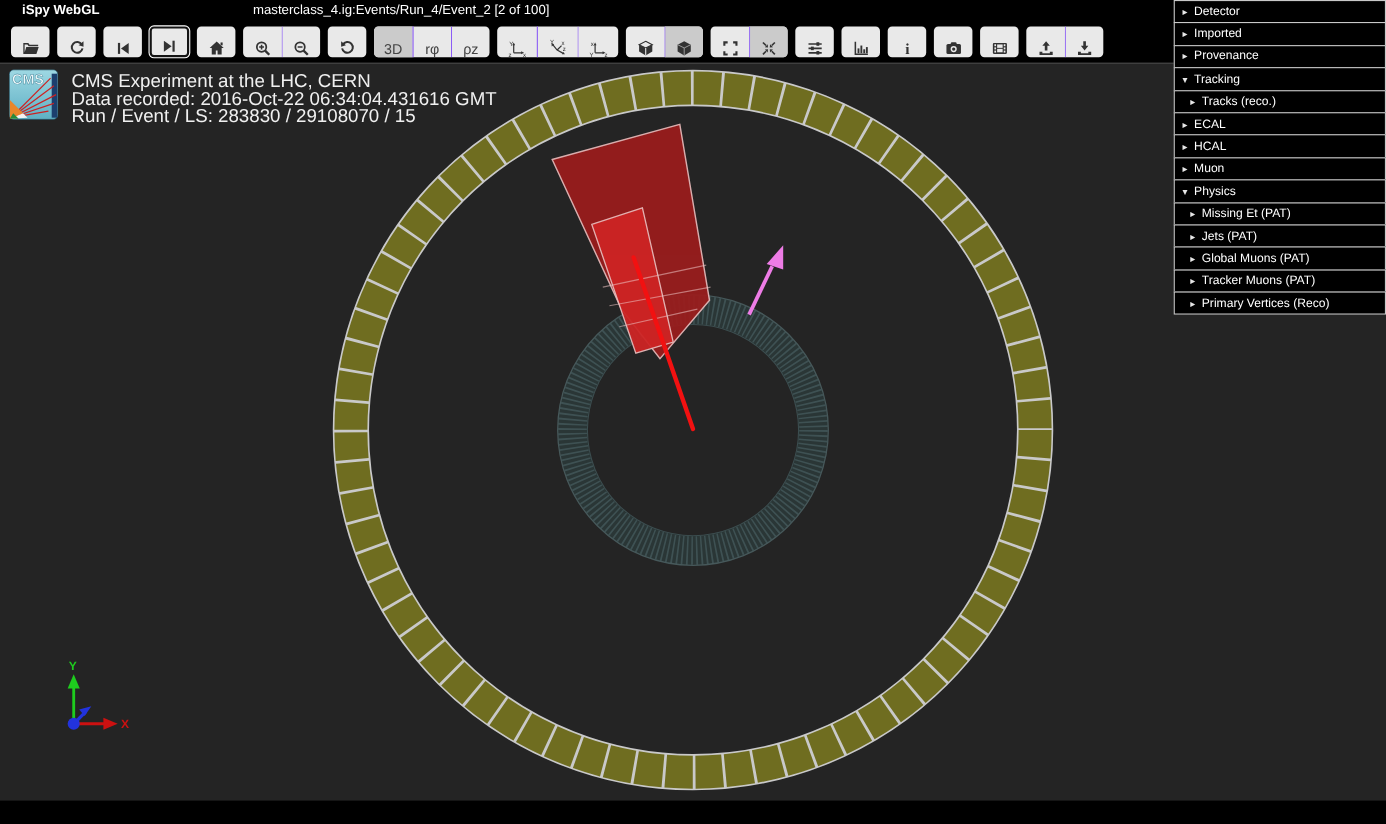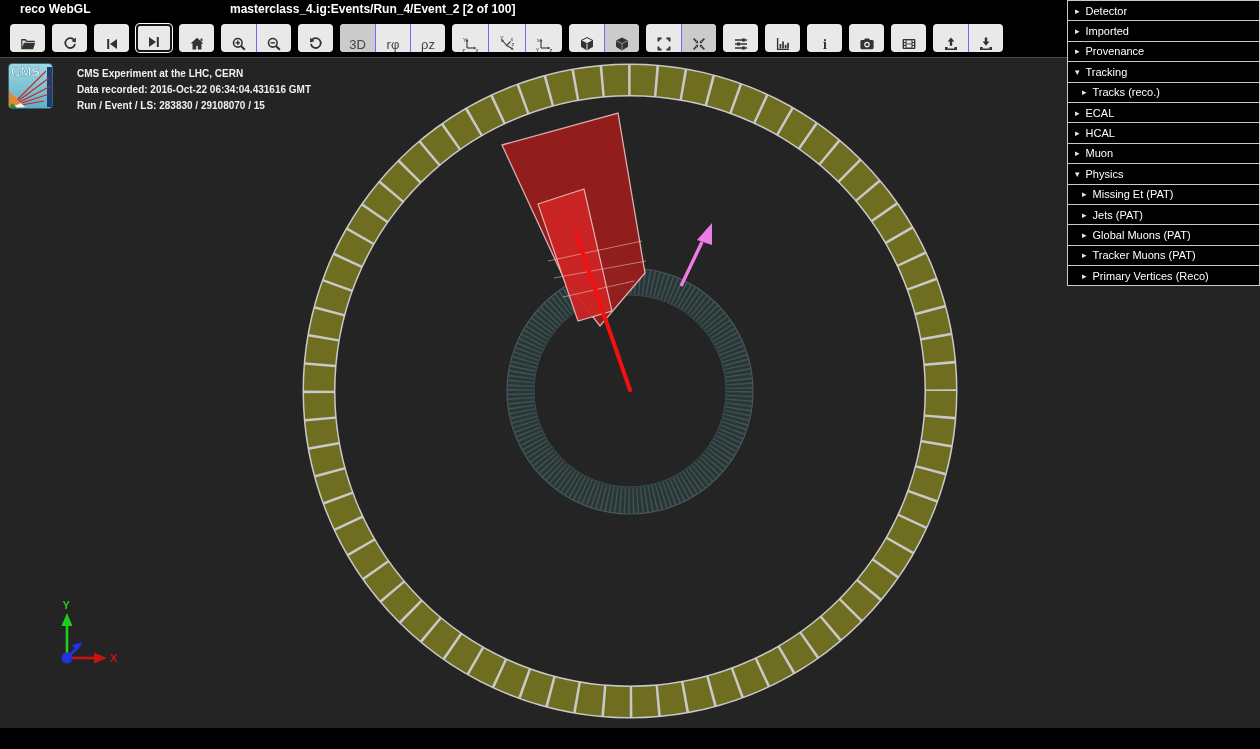--- a/index.html
+++ b/index.html
@@ -3,21 +3,21 @@
 <meta charset="utf-8">
 <style>
   * { margin:0; padding:0; box-sizing:border-box; }
   html,body { width:1260px; height:749px; background:#000; overflow:hidden;
               font-family:"Liberation Sans", sans-serif; }
   .app { position:relative; width:1260px; height:749px; background:#000; }
 
   
   .topbar { position:absolute; left:0; top:0; width:100%; height:17px; background:#000; }
   .app-title { position:absolute; left:20px; top:2px; color:#fff; font-size:12px; font-weight:bold; }
-  .file-title { position:absolute; left:230px; top:2px; color:#fff; font-size:12px; font-weight:bold; }
+  .file-title { position:absolute; left:230px; top:2px; color:#fff; font-size:12px; font-weight:normal; }
 
   
   .toolbar { position:absolute; left:0; top:17px; width:1067px; height:41px; background:#000;
              display:flex; align-items:center; gap:7px; padding:0 0 0 10px; }
   .btn, .btn-group { background:#e9e9e9; border-radius:4px; height:28px; }
   .btn { min-width:35px; padding:0 8px; display:flex; align-items:flex-end; justify-content:center;
          color:#444; font-size:13px; cursor:pointer; }
   .btn.active { background:#cbcbcb; }
   .btn.focused { border:2px solid #141414; box-shadow:0 0 0 1px #fff; }
   .btn-group { display:flex; }
@@ -27,21 +27,21 @@
   .btn-group .btn.active { background:#cbcbcb; }
   .btn svg { display:block; }
   .ico { fill:#333; }
 
   
   .viewport { position:absolute; left:0; top:57px; width:1260px; height:670px;
               background:#242424; border-top:1px solid #4a4a4a; }
   .scene { position:absolute; left:0; top:0; }
 
   .event-info { position:absolute; left:8px; top:5px; display:flex; align-items:flex-start; }
-  .event-info .lines { margin-left:24px; color:#f0f0f0; font-size:10px; font-weight:bold; line-height:16px; padding-top:3px; }
+  .event-info .lines { margin-left:12px; color:#f0f0f0; font-size:17px; font-weight:normal; line-height:16px; padding-top:3px; }
 
   
   .sidebar { position:absolute; right:0; top:0; width:193px; z-index:5; background:transparent; }
   .side-row { height:21.4px; background:#000; border:1px solid #c9c9c9; margin-top:-1px;
               display:flex; align-items:center; color:#fff; font-size:11px; cursor:pointer; }
   .side-row:first-child { margin-top:0; }
   .side-row .arrow { font-size:9px; color:#e8e8e8; margin:0 6px 0 7px; }
   .side-row.lvl1 { padding-left:7px; }
   .side-close { height:21.4px; background:#000; border:1px solid #c9c9c9; border-top:none; margin-top:-1px;
                 display:flex; align-items:center; justify-content:center;
@@ -51,21 +51,21 @@
   .statusbar { position:absolute; left:0; bottom:0; width:100%; height:22px; background:#050505;
                border-top:2px solid #7b7b7b; display:flex; align-items:center; padding-left:8px; }
   .statusbar span { color:#c6c6c6; font-size:11.5px; }
 </style>
 </head>
 <body>
 
 <div class="app">
 
   <div class="topbar">
-    <span class="app-title">reco WebGL</span>
+    <span class="app-title">iSpy WebGL</span>
     <span class="file-title">masterclass_4.ig:Events/Run_4/Event_2 [2 of 100]</span>
   </div>
 
   <div class="toolbar">
     <div class="btn">
       <svg class="ico" width="16" height="16" viewBox="0 0 16 16">
           <path d="M1.2 3.1h4.5l1.2 1.6h7.8V6H6.1L4.9 4.5H2.4v6.9l1.5-4.6h11.3l-2.1 6.4H1.2z"></path>
         </svg>
     </div>
     <div class="btn">

